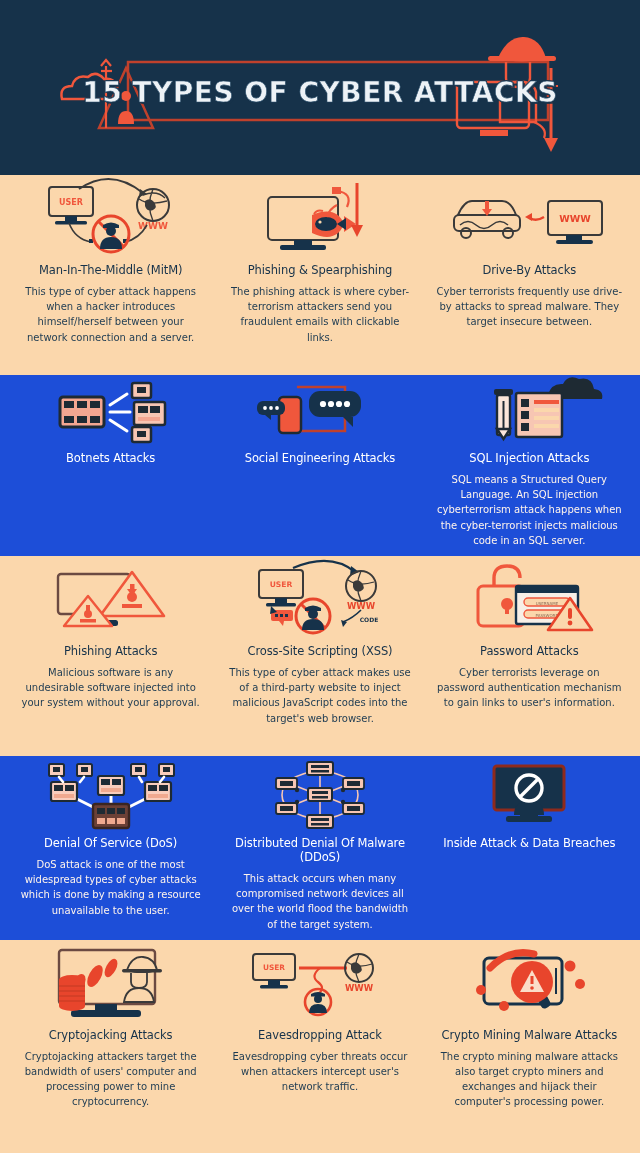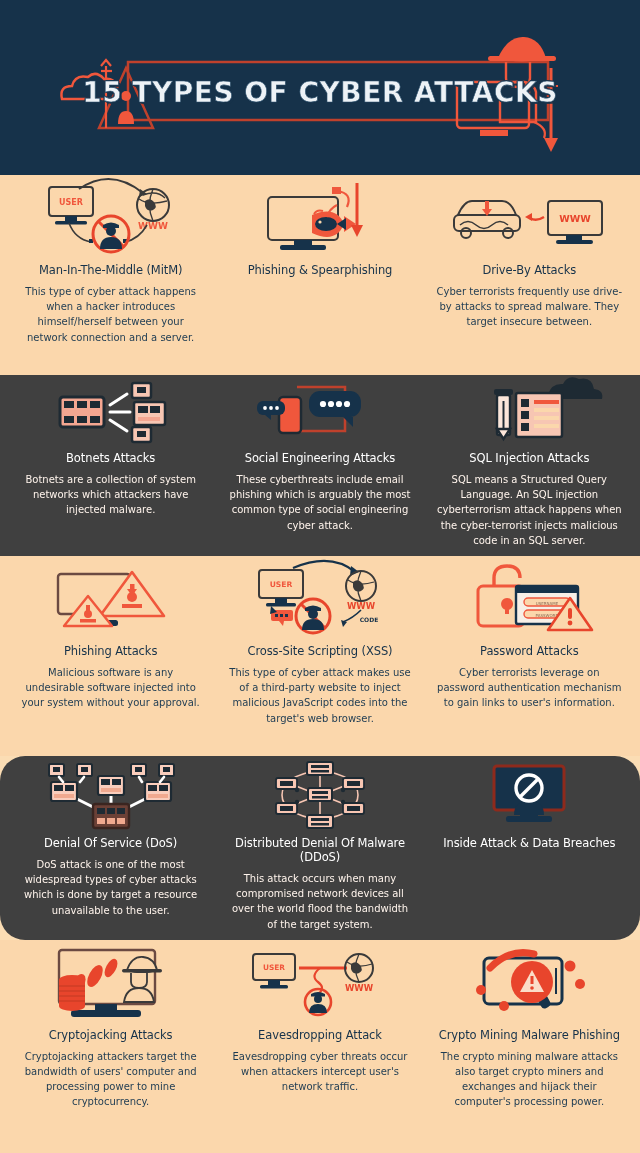--- a/index.html
+++ b/index.html
@@ -49,26 +49,26 @@
     z-index: 3;
   }
 
   
   .row {
     display: flex;
     width: 640px;
     padding: 0 6px;
   }
   .row-peach  { background: #FBD7AC; }
-  .row-orange { background: #404040; }
+  .row-orange { background: #1d4ed8; }
 
   .row-1 { flex: 0 0 200px; }
   .row-2 { flex: 0 0 175px; }
   .row-3 { flex: 0 0 200px; }
-  .row-4 { flex: 0 0 180px; border-radius: 25px; }
+  .row-4 { flex: 0 0 180px; }
   .row-5 { flex: 0 0 223px; }
 
   .card {
     flex: 1 1 33.333%;
     display: flex;
     flex-direction: column;
     align-items: center;
     padding: 4px 8px 8px;
     text-align: center;
   }
@@ -204,20 +204,21 @@
           <path d="M97 12 q16 2 10 16" fill="none" stroke="#F0573C" stroke-width="2.2"></path>
           <rect x="92" y="8" width="9" height="7" fill="#F0573C"></rect>
           <g stroke="#E8452C" stroke-width="3" fill="#E8452C">
             <line x1="117" y1="4" x2="117" y2="48"></line>
             <path d="M111 46 l6 12 l6 -12 z" stroke="none"></path>
           </g>
           <path d="M83 32 q-6 -2 -9 3" fill="none" stroke="#F0573C" stroke-width="2"></path>
         </svg>
       </div>
       <div class="card-title">Phishing &amp; Spearphishing</div>
+      <div class="card-desc">The phishing attack is where cyber-terrorism attackers send you fraudulent emails with clickable links.</div>
     </div>
 
     <div class="card">
       <div class="card-art">
         <svg width="170" height="78" viewBox="0 0 170 78">
           <g>
             <path d="M14 36 q6 -14 14 -14 l30 0 q9 0 14 14 z" fill="#FBD7AC" stroke="#3A3A3A" stroke-width="2"></path>
             <rect x="10" y="36" width="66" height="16" rx="5" fill="#FBD7AC" stroke="#3A3A3A" stroke-width="2"></rect>
             <path d="M16 46 q8 -7 16 0 q8 7 16 0 q8 -7 16 0" fill="none" stroke="#3A3A3A" stroke-width="1.6"></path>
             <circle cx="22" cy="54" r="5" fill="none" stroke="#3A3A3A" stroke-width="2"></circle>
@@ -273,21 +274,20 @@
             <rect x="124" y="27" width="10" height="7" fill="#1E2A33"></rect>
             <rect x="112" y="38" width="22" height="4" fill="#F4A691"></rect>
           </g>
           <g>
             <rect x="106" y="48" width="19" height="15" rx="2" fill="#F7C6B3" stroke="#1E2A33" stroke-width="2.5"></rect>
             <rect x="111" y="52" width="9" height="6" fill="#1E2A33"></rect>
           </g>
         </svg>
       </div>
       <div class="card-title">Botnets Attacks</div>
-      <div class="card-desc">Botnets are a collection of system networks which attackers have injected malware.</div>
     </div>
 
     <div class="card">
       <div class="card-art">
         <svg width="170" height="66" viewBox="0 0 170 66">
           <path d="M62 8 l48 0 l0 44 l-52 0" fill="none" stroke="#C0412C" stroke-width="2.5"></path>
           <rect x="44" y="18" width="22" height="36" rx="4" fill="#F0573C" stroke="#1E2A33" stroke-width="2.5"></rect>
           <g>
             <rect x="22" y="22" width="28" height="14" rx="6" fill="#16324A"></rect>
             <path d="M30 36 l6 5 l0 -5 z" fill="#16324A"></path>
@@ -299,21 +299,20 @@
             <rect x="74" y="12" width="52" height="26" rx="11" fill="#16324A"></rect>
             <path d="M108 38 l10 10 l0 -10 z" fill="#16324A"></path>
             <circle cx="88" cy="25" r="3.1" fill="#FFFFFF"></circle>
             <circle cx="96" cy="25" r="3.1" fill="#FFFFFF"></circle>
             <circle cx="104" cy="25" r="3.1" fill="#FFFFFF"></circle>
             <circle cx="112" cy="25" r="3.1" fill="#FFFFFF"></circle>
           </g>
         </svg>
       </div>
       <div class="card-title">Social Engineering Attacks</div>
-      <div class="card-desc">These cyberthreats include email phishing which is arguably the most common type of social engineering cyber attack.</div>
     </div>
 
     <div class="card">
       <div class="card-art">
         <svg width="170" height="66" viewBox="0 0 170 66">
           <g>
             <path d="M104 16 q3 -12 15 -11 q5 -10 16 -5 q13 -3 15 10 q10 1 8 10 l-56 0 q-3 -4 2 -4 z" fill="#1E2A33"></path>
           </g>
           <g>
             <rect x="72" y="14" width="46" height="44" rx="2" fill="#F7C6B3" stroke="#1E2A33" stroke-width="2.5"></rect>
@@ -487,21 +486,21 @@
             <rect x="74" y="48" width="8" height="6" fill="#1E2A33"></rect>
             <rect x="84" y="48" width="8" height="6" fill="#1E2A33"></rect>
             <rect x="94" y="48" width="8" height="6" fill="#1E2A33"></rect>
             <rect x="74" y="58" width="8" height="6" fill="#F0A98F"></rect>
             <rect x="84" y="58" width="8" height="6" fill="#F0A98F"></rect>
             <rect x="94" y="58" width="8" height="6" fill="#F0A98F"></rect>
           </g>
         </svg>
       </div>
       <div class="card-title">Denial Of Service (DoS)</div>
-      <div class="card-desc">DoS attack is one of the most widespread types of cyber attacks which is done by target a resource unavailable to the user.</div>
+      <div class="card-desc">DoS attack is one of the most widespread types of cyber attacks which is done by making a resource unavailable to the user.</div>
     </div>
 
     <div class="card">
       <div class="card-art">
         <svg width="170" height="70" viewBox="0 0 170 70">
           <g fill="none" stroke="#F7C6B3" stroke-width="1.6">
             <path d="M85 10 q-38 6 -38 25 q0 19 38 25"></path>
             <path d="M85 10 q38 6 38 25 q0 19 -38 25"></path>
             <line x1="85" y1="10" x2="85" y2="28"></line>
             <line x1="85" y1="42" x2="85" y2="60"></line>
@@ -648,18 +647,18 @@
             <circle cx="88" cy="44" r="1.8" fill="#E8452C"></circle>
           </g>
           <g fill="#E8452C">
             <circle cx="126" cy="22" r="5.5"></circle>
             <circle cx="136" cy="40" r="5"></circle>
             <circle cx="37" cy="46" r="5"></circle>
             <circle cx="60" cy="62" r="5"></circle>
           </g>
         </svg>
       </div>
-      <div class="card-title">Crypto Mining Malware Phishing</div>
+      <div class="card-title">Crypto Mining Malware Attacks</div>
       <div class="card-desc">The crypto mining malware attacks also target crypto miners and exchanges and hijack their computer's processing power.</div>
     </div>
   </div>
 
 </div>
 
 </body></html>

